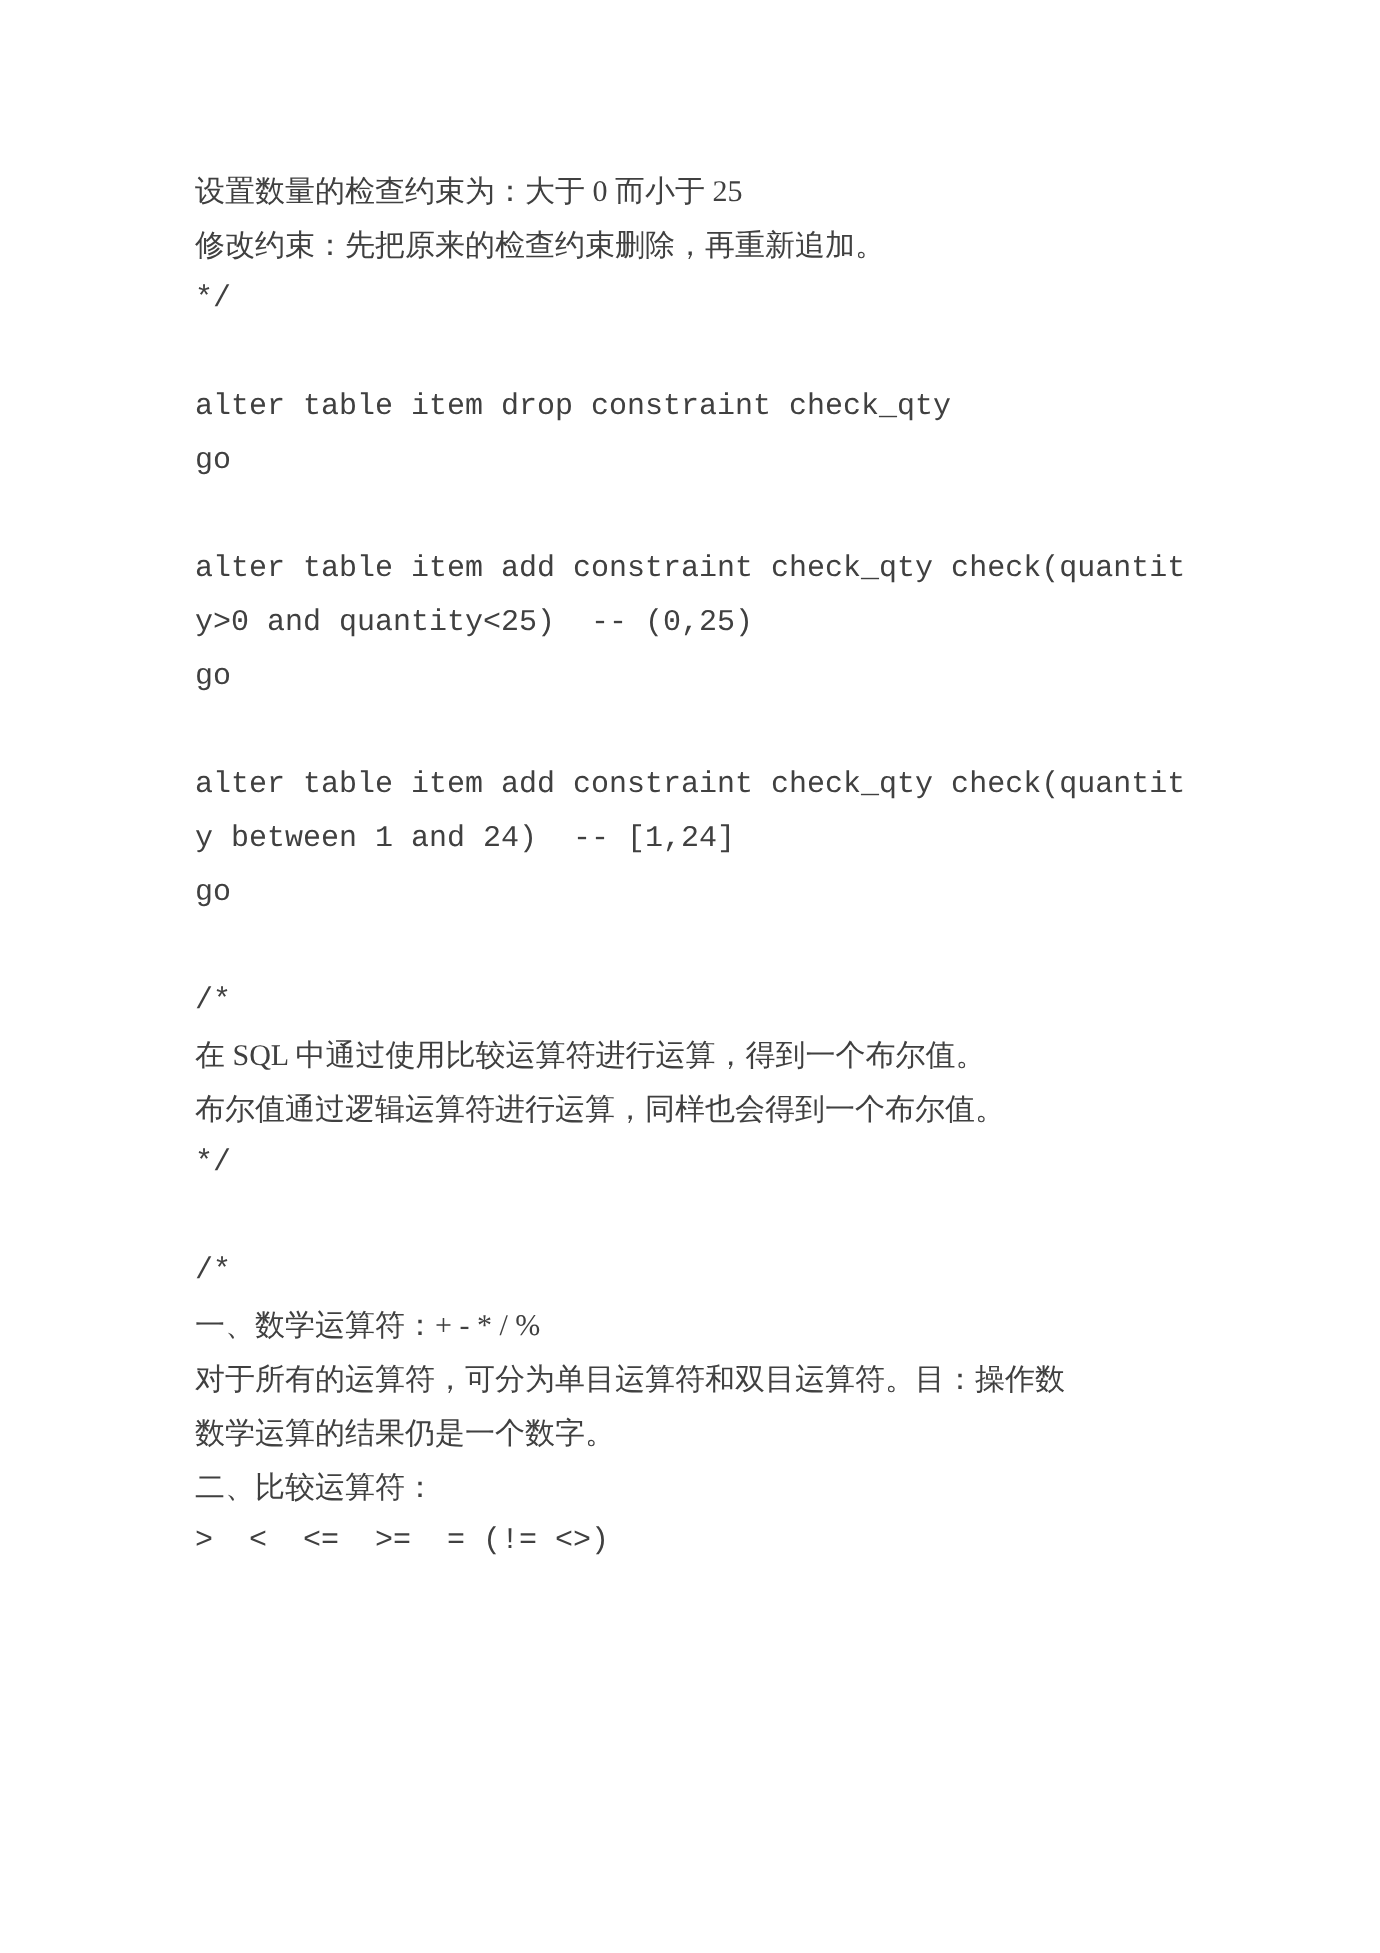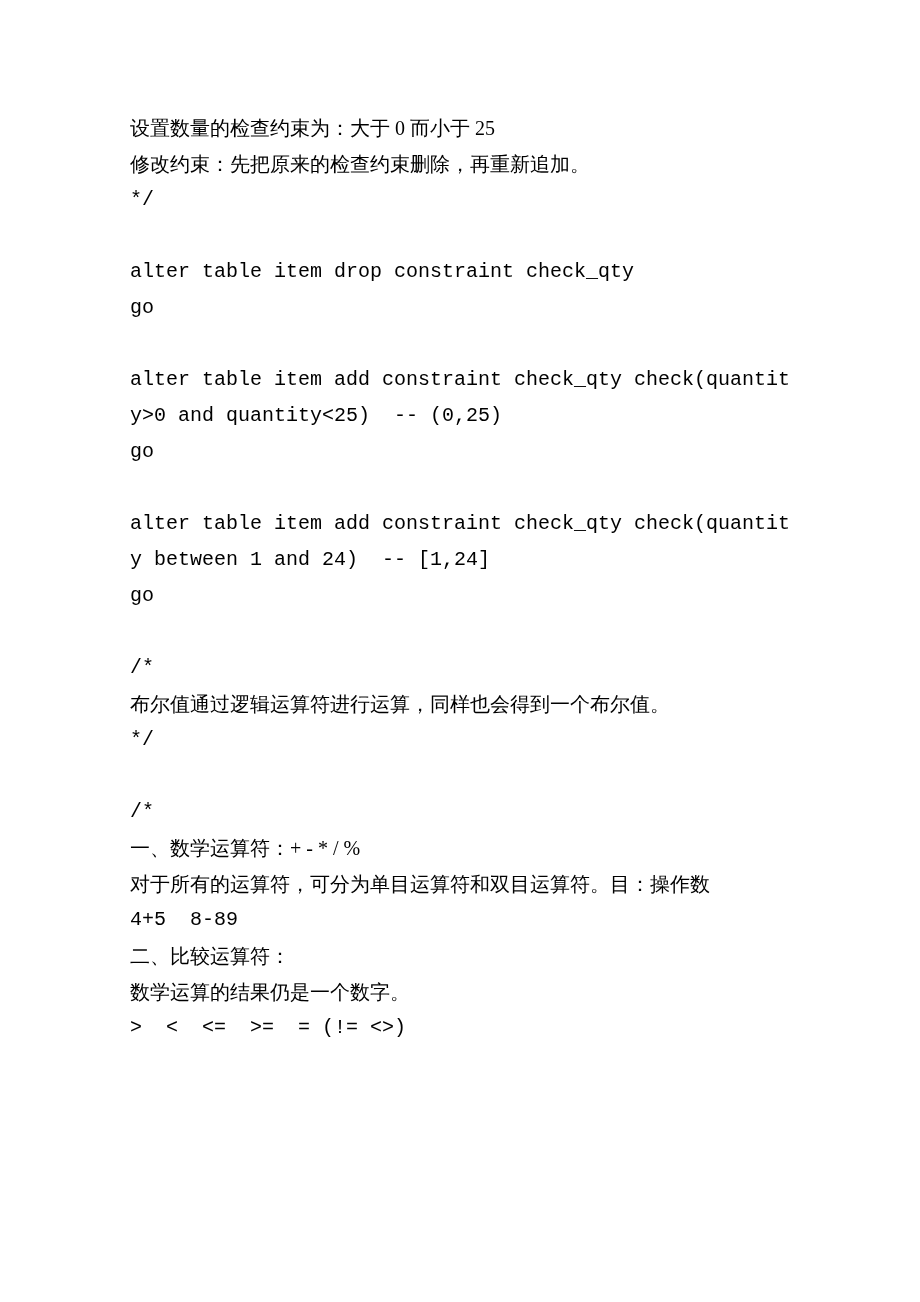--- a/index.html
+++ b/index.html
@@ -9,21 +9,21 @@
     font-family: "SimSun", "宋体", serif;
     width: 920px;
   }
   .page {
     padding: 110px 120px 110px 130px;
     box-sizing: border-box;
   }
   .line {
     font-size: 20px;
     line-height: 36px;
-    color: #000000;
+    color: #404040;
     white-space: pre-wrap;
     word-break: break-all;
   }
   .mono {
     font-family: "Courier New", "SimSun", monospace;
   }
   .blank {
     height: 36px;
   }
 </style>
@@ -38,23 +38,23 @@
     <div class="line mono">alter table item drop constraint check_qty</div>
     <div class="line mono">go</div>
     <div class="blank"></div>
     <div class="line mono">alter table item add constraint check_qty check(quantity&gt;0 and quantity&lt;25)  -- (0,25)</div>
     <div class="line mono">go</div>
     <div class="blank"></div>
     <div class="line mono">alter table item add constraint check_qty check(quantity between 1 and 24)  -- [1,24]</div>
     <div class="line mono">go</div>
     <div class="blank"></div>
     <div class="line mono">/*</div>
+    <div class="line">在 SQL 中通过使用比较运算符进行运算，得到一个布尔值。</div>
     <div class="line">布尔值通过逻辑运算符进行运算，同样也会得到一个布尔值。</div>
     <div class="line mono">*/</div>
     <div class="blank"></div>
     <div class="line mono">/*</div>
     <div class="line">一、数学运算符：+ - * / %</div>
     <div class="line">对于所有的运算符，可分为单目运算符和双目运算符。目：操作数</div>
-    <div class="line mono">4+5  8-89</div>
+    <div class="line">数学运算的结果仍是一个数字。</div>
     <div class="line">二、比较运算符：</div>
-    <div class="line">数学运算的结果仍是一个数字。</div>
     <div class="line mono">&gt;  &lt;  &lt;=  &gt;=  = (!= &lt;&gt;)</div>
   </div>
 
 </body></html>

